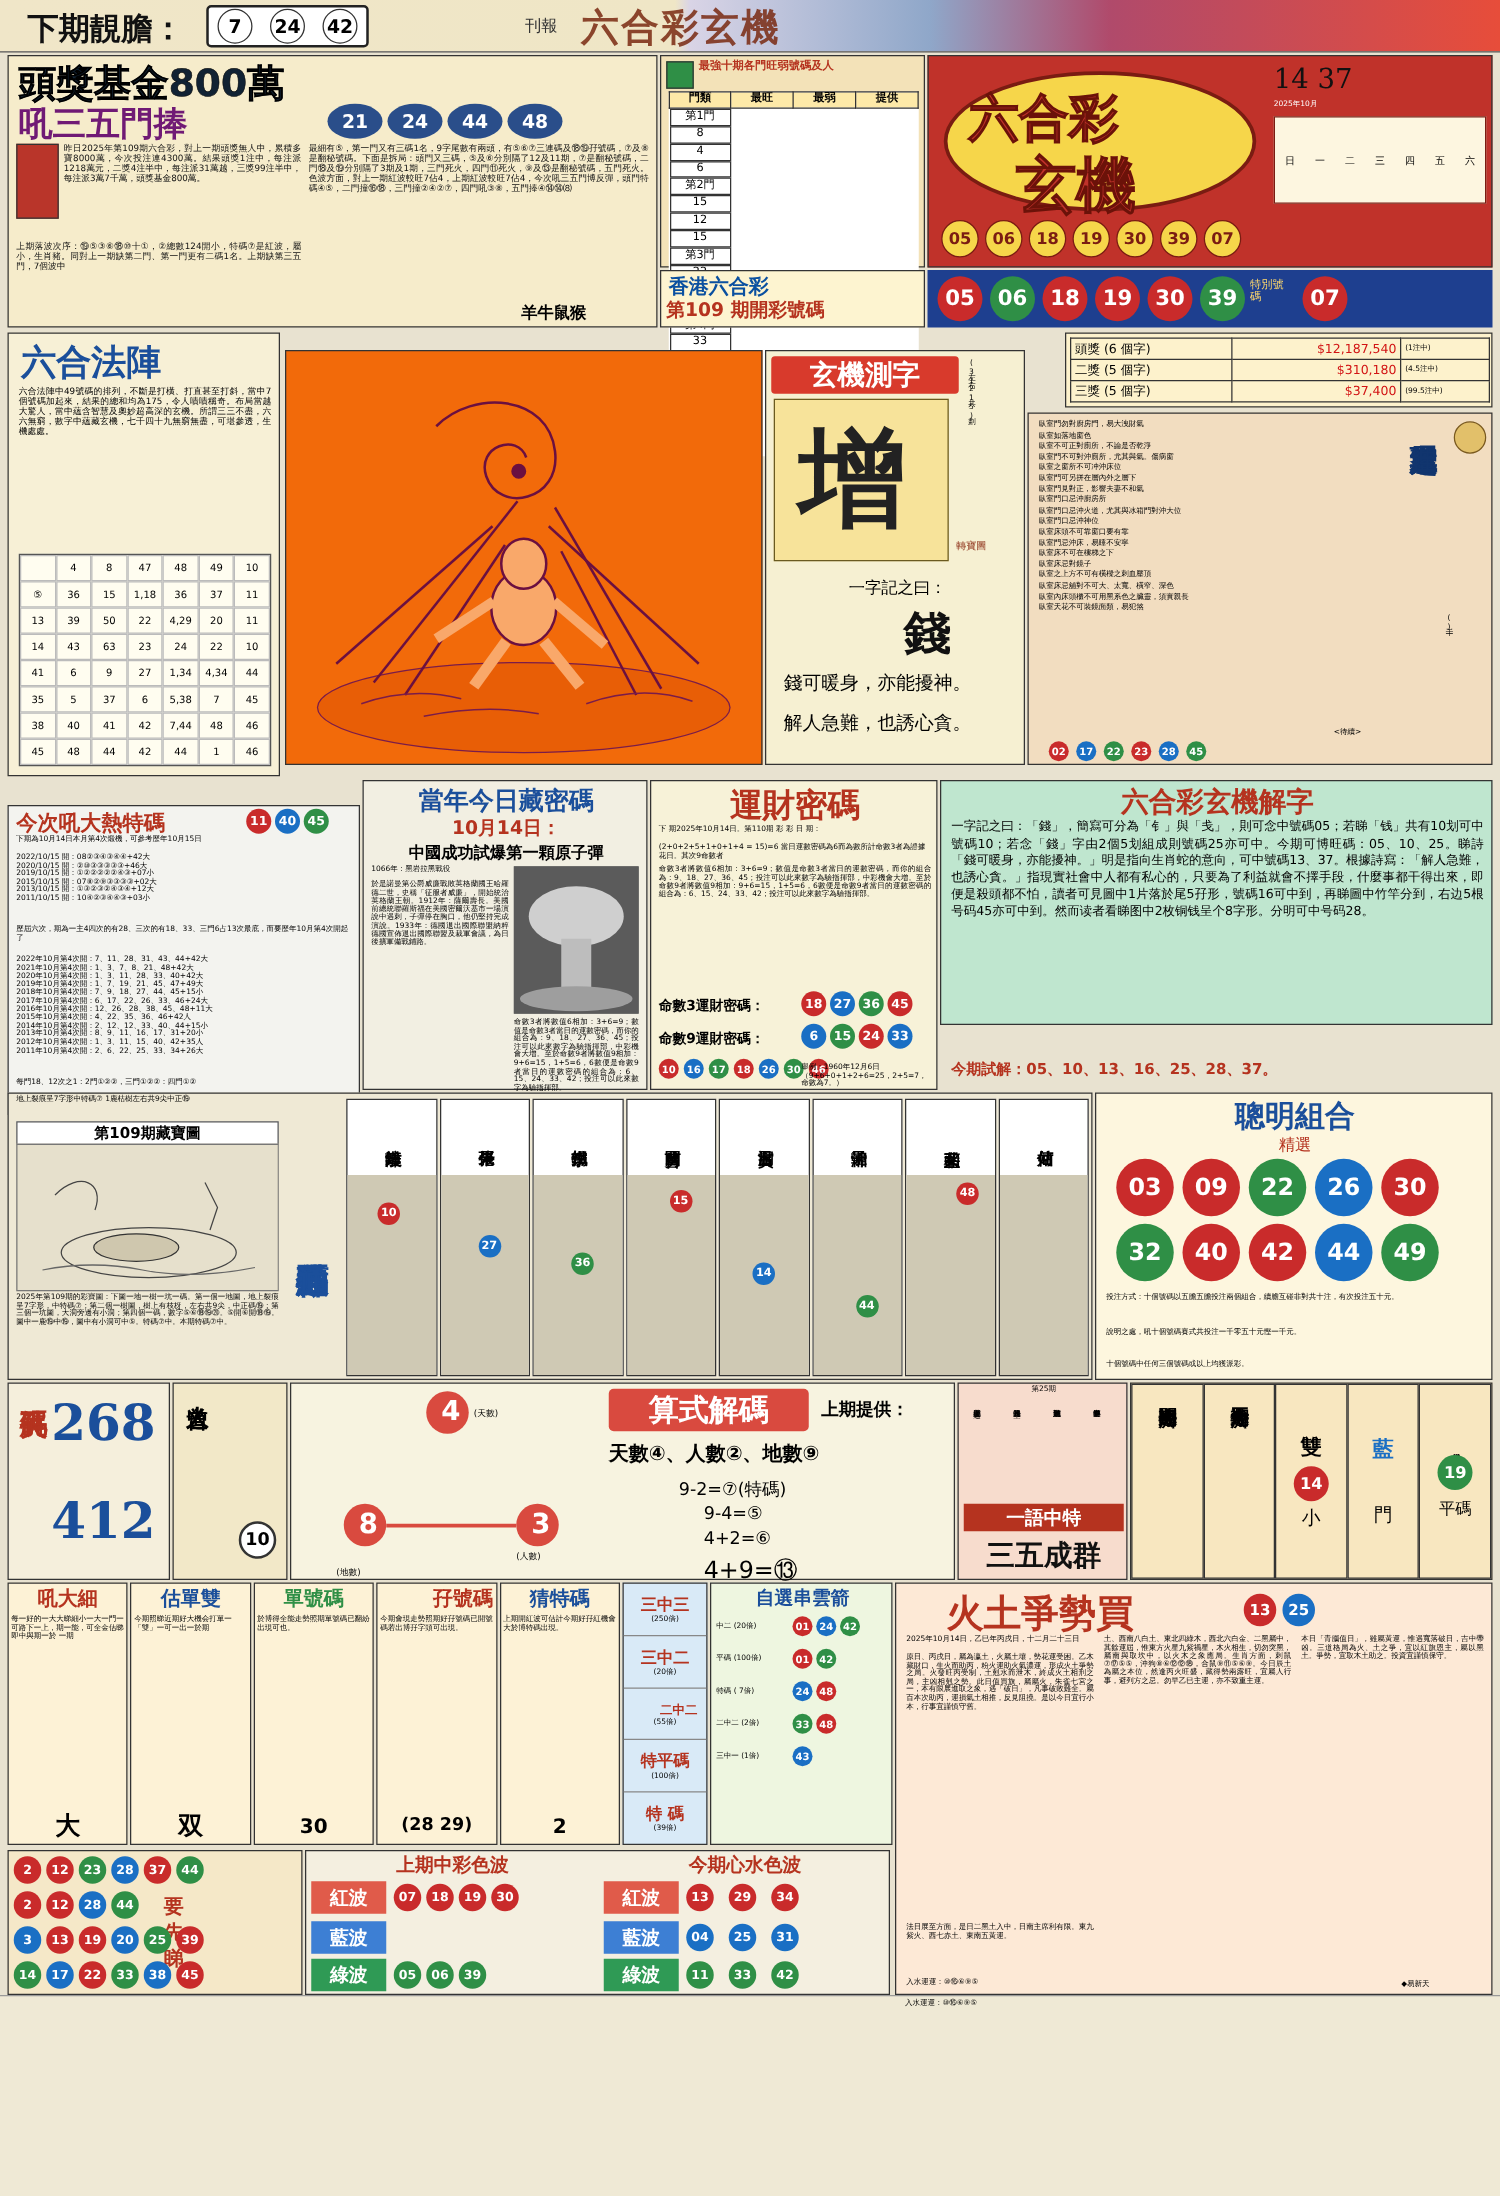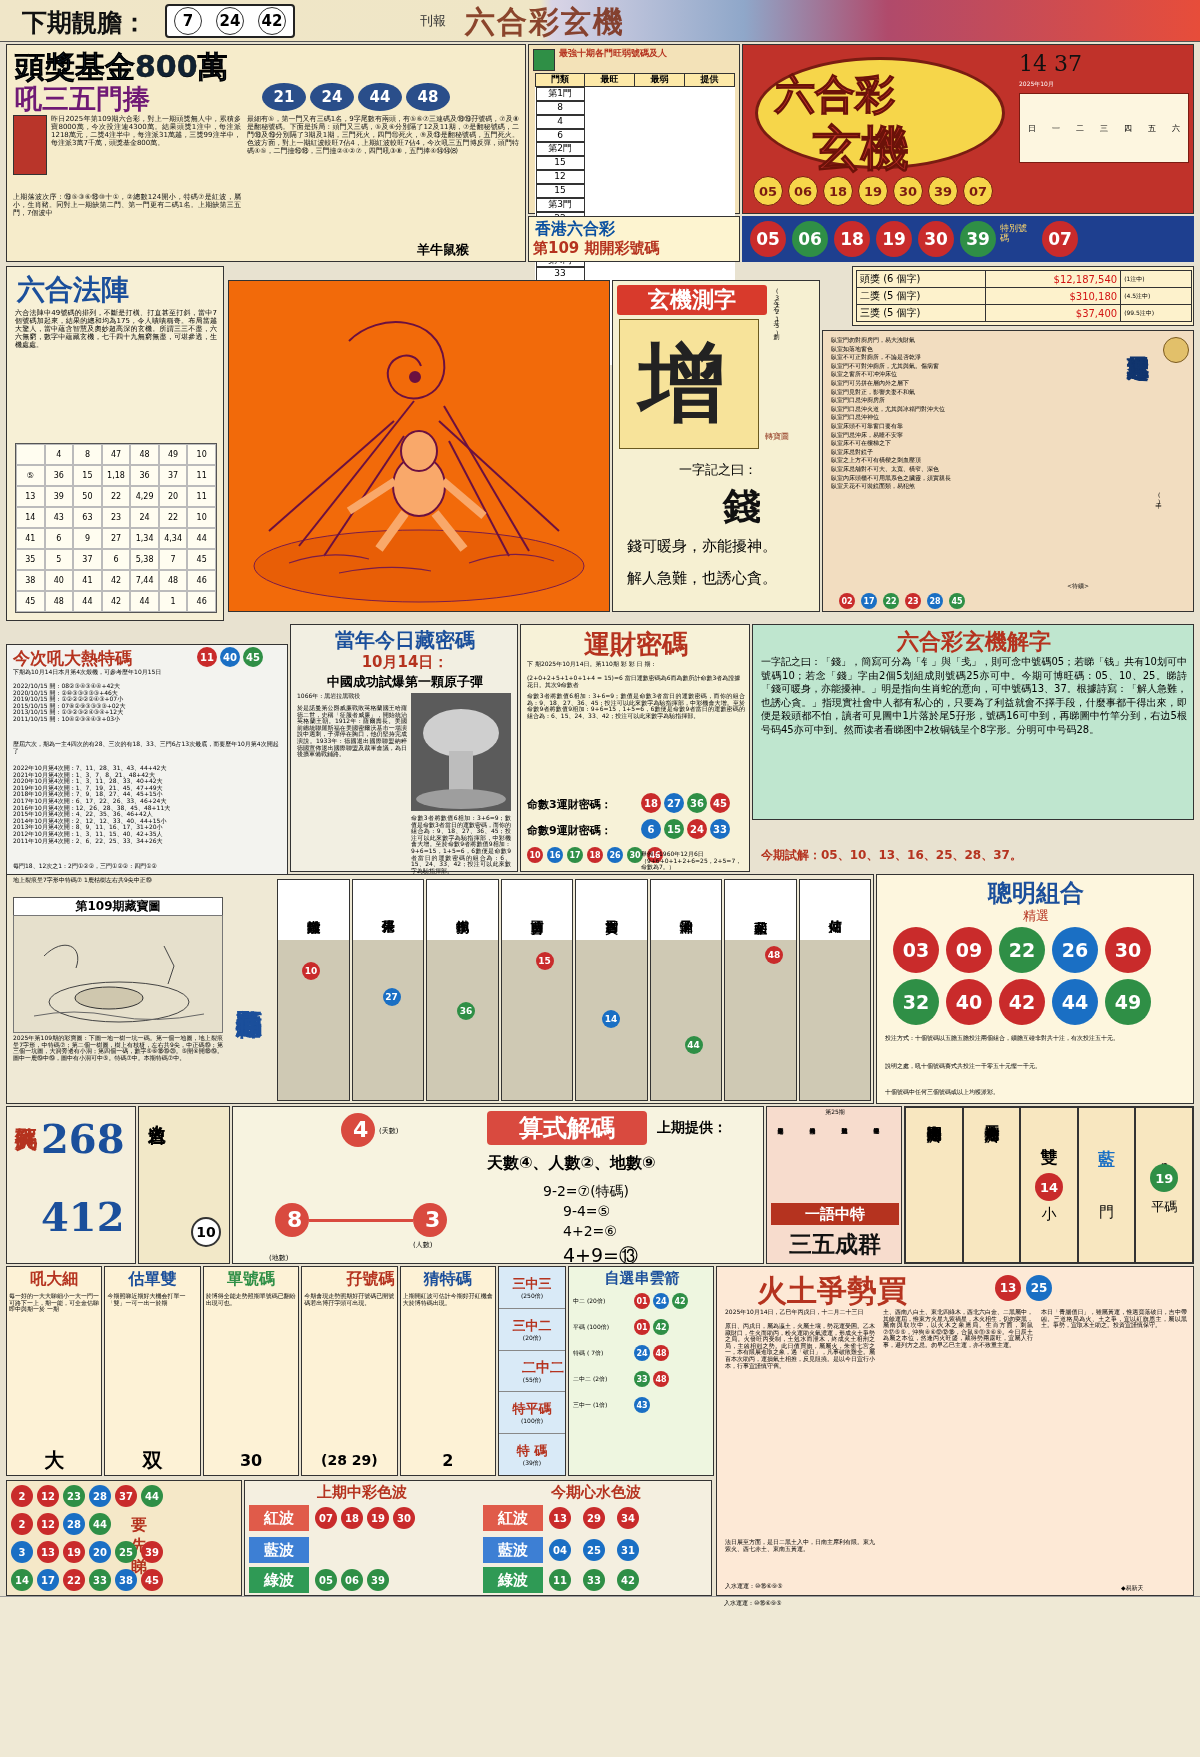--- a/index.html
+++ b/index.html
@@ -567,21 +567,21 @@
   <div class="abs bd col" style="left:498px;top:1266px;width:68px;height:210px;background:#d9eaf7;">
     <div class="ctr col" style="flex:1;border-bottom:1px solid #888;">
       <div style="font-size:13px;font-weight:bold;color:#b5331f;">三中三</div>
       <div class="xtiny">(250倍)</div>
     </div>
     <div class="ctr col" style="flex:1;border-bottom:1px solid #888;">
       <div style="font-size:13px;font-weight:bold;color:#b5331f;">三中二</div>
       <div class="xtiny">(20倍)</div>
     </div>
     <div class="ctr col" style="flex:1;border-bottom:1px solid #888;">
-      <div style="font-size:14px;font-weight:bold;color:#b5331f;margin-left:22px;">二中二</div>
+      <div style="font-size:10px;font-weight:bold;color:#b5331f;margin-left:22px;">二中二</div>
       <div class="xtiny">(55倍)</div>
     </div>
     <div class="ctr col" style="flex:1;border-bottom:1px solid #888;">
       <div style="font-size:13px;font-weight:bold;color:#b5331f;">特平碼</div>
       <div class="xtiny">(100倍)</div>
     </div>
     <div class="ctr col" style="flex:1;">
       <div style="font-size:13px;font-weight:bold;color:#b5331f;">特 碼</div>
       <div class="xtiny">(39倍)</div>
     </div>

